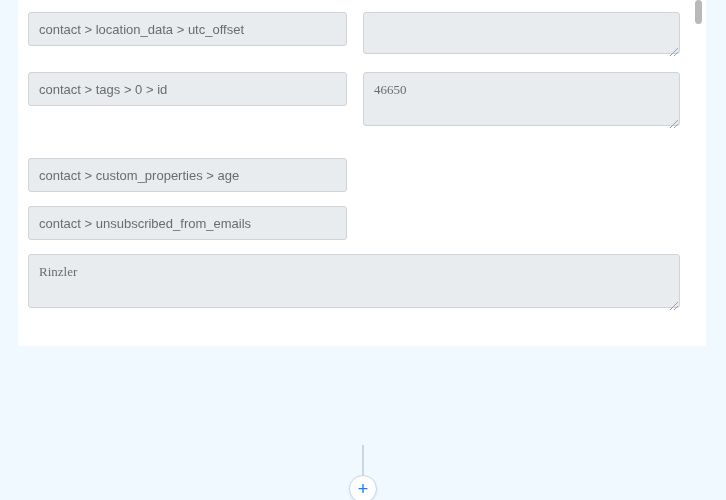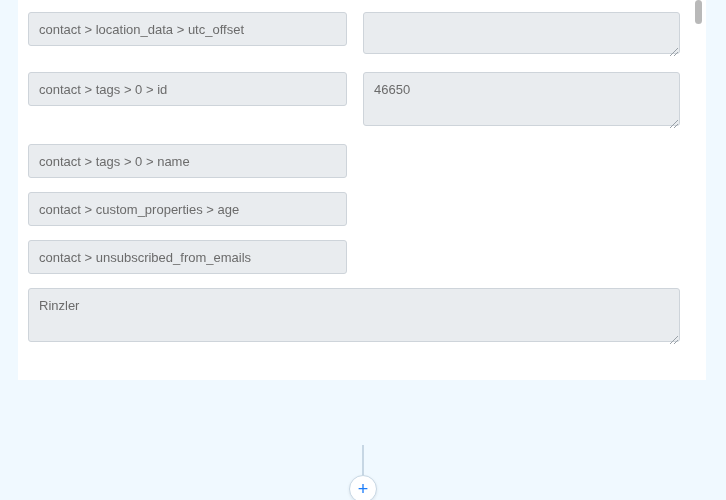--- a/index.html
+++ b/index.html
@@ -56,21 +56,21 @@
       position: relative;
       resize: none;
       font-family: inherit;
       line-height: 18px;
     }
     .val-field.tall { height: 42px; }
     .val-field-wrap {
       flex: 1;
       position: relative;
     }
-    .val-field-wrap .val-field { width: 100%; }
+    .val-field-wrap .val-field { width: 100%; font-family: Liberation Serif, serif; }
     .resize-handle {
       position: absolute;
       bottom: 1px;
       right: 1px;
       width: 10px;
       height: 10px;
       pointer-events: none;
     }
     .resize-handle svg { display: block; }
     .connector {
@@ -118,21 +118,20 @@
       </div>
       <div class="row">
         <div class="key-field">contact &gt; tags &gt; 0 &gt; id</div>
         <div class="val-field-wrap"><textarea class="val-field" style="">46650</textarea><div class="resize-handle">
             <svg width="10" height="10">
               <path d="M1 9 L9 1 M5 9 L9 5" stroke="#9aa1a8" stroke-width="1" fill="none"></path>
             </svg>
           </div></div>
       </div>
       <div class="row">
-        <div class="key-field">contact &gt; tags &gt; 0 &gt; name</div>
       </div>
       <div class="row">
         <div class="key-field">contact &gt; custom_properties &gt; age</div>
       </div>
       <div class="row">
         <div class="key-field">contact &gt; unsubscribed_from_emails</div>
       </div>
       <div class="row">
         <div class="val-field-wrap"><textarea class="val-field" style="">Rinzler</textarea><div class="resize-handle">
             <svg width="10" height="10">

